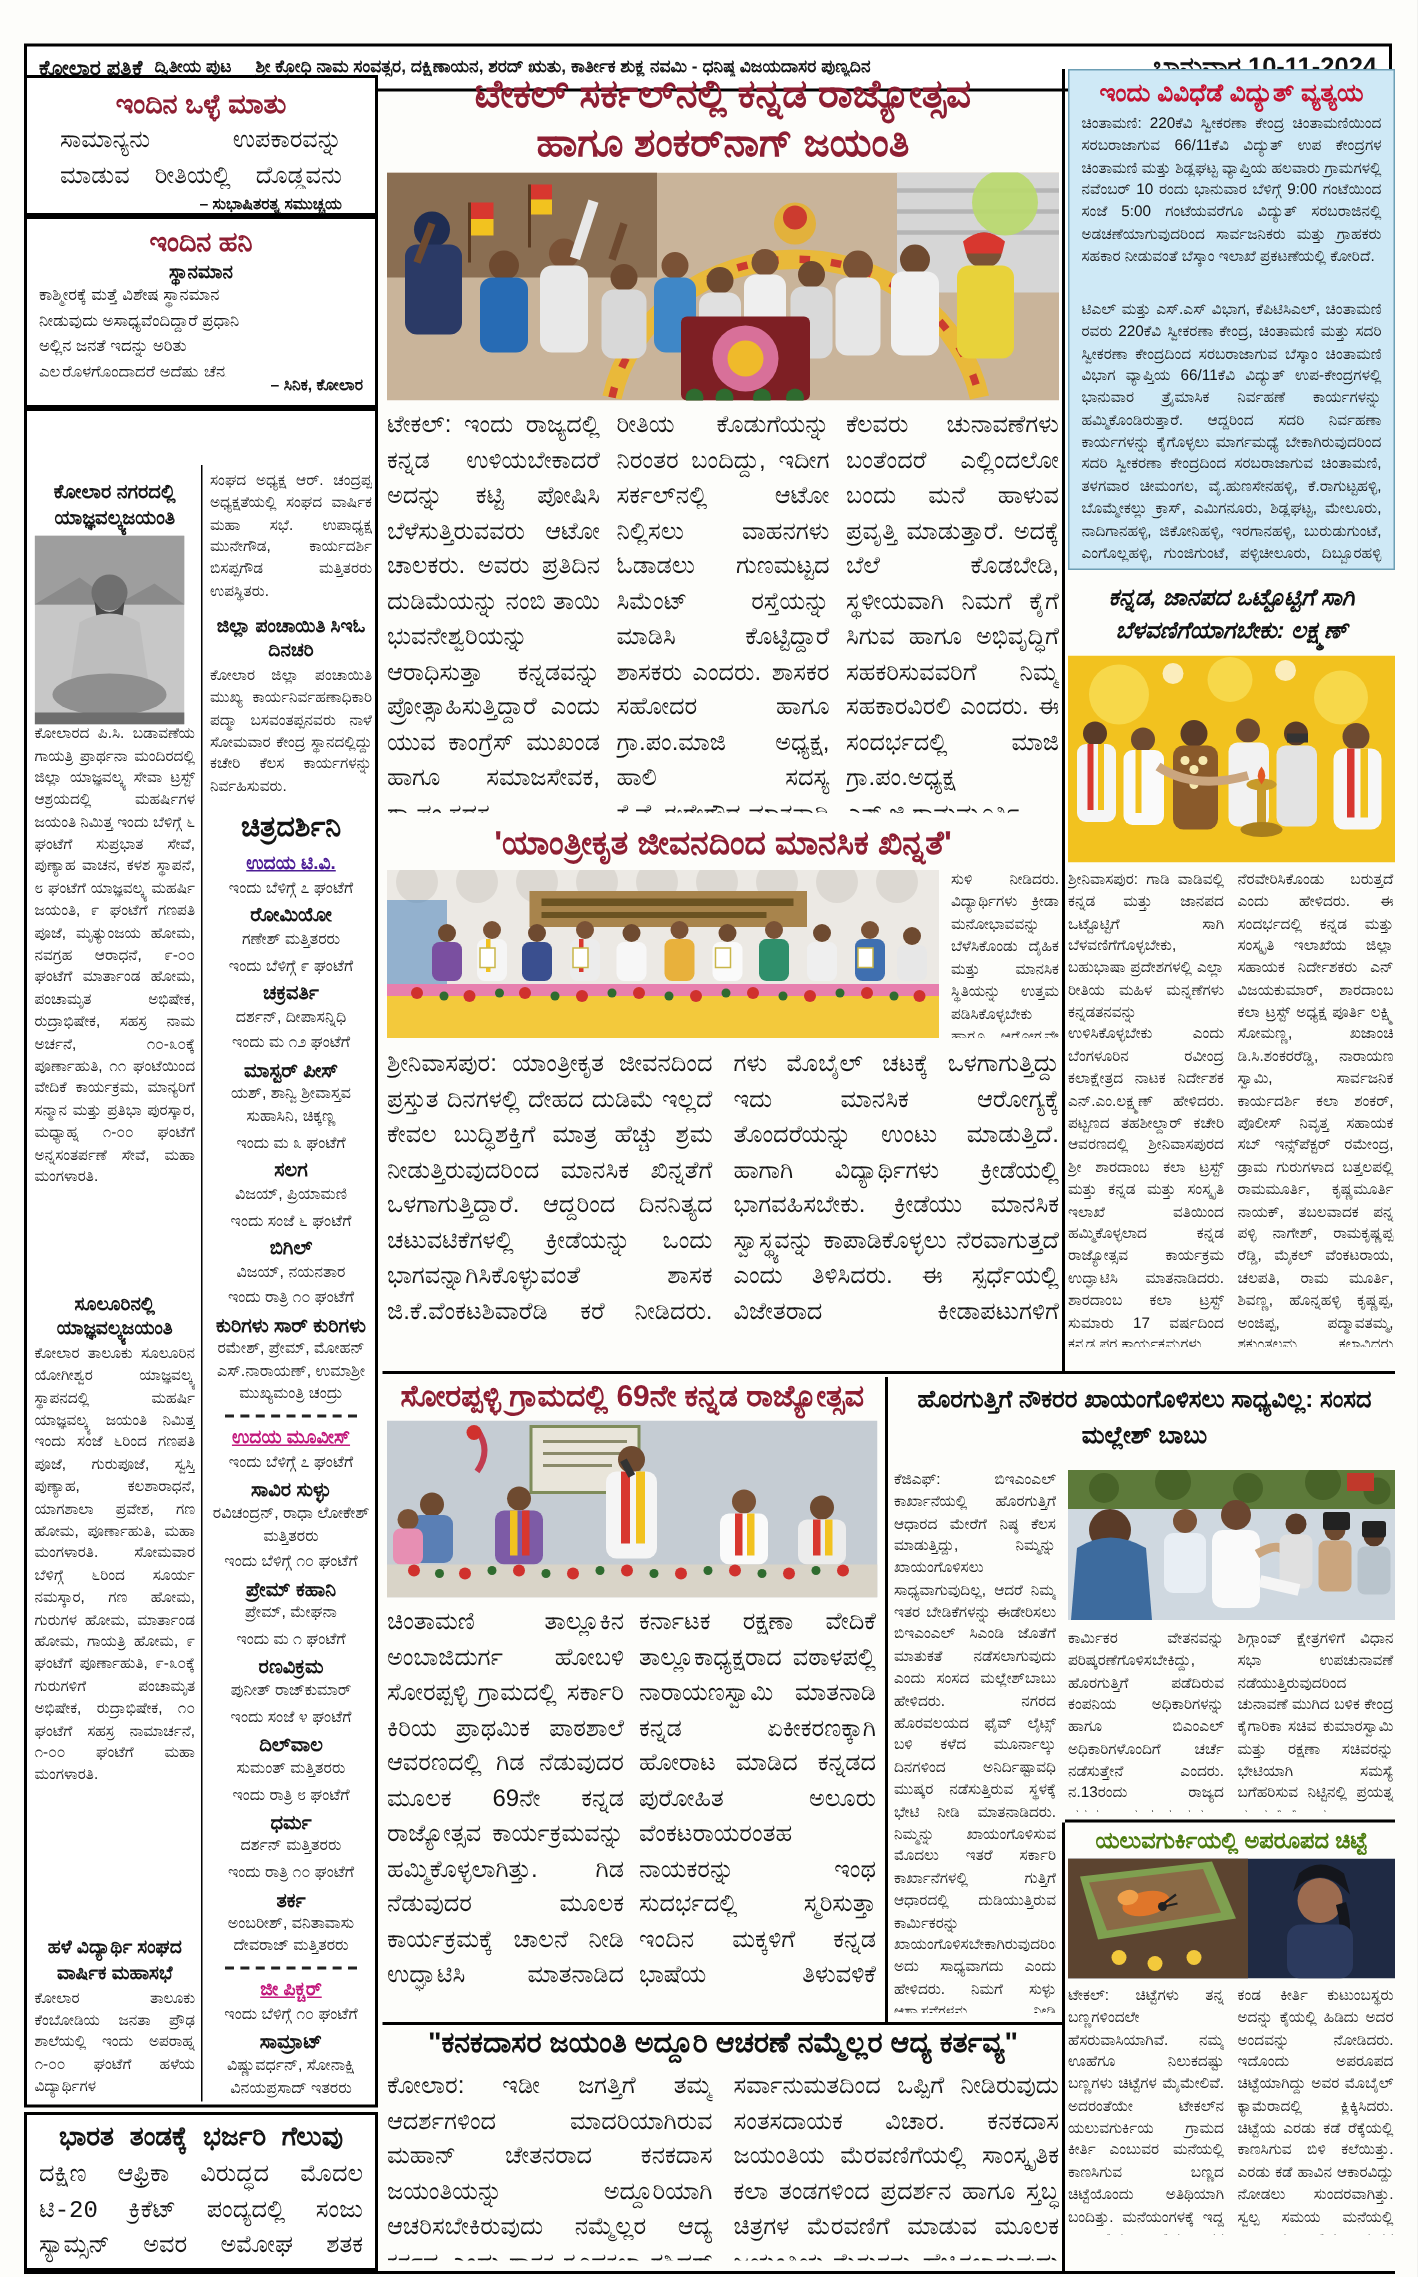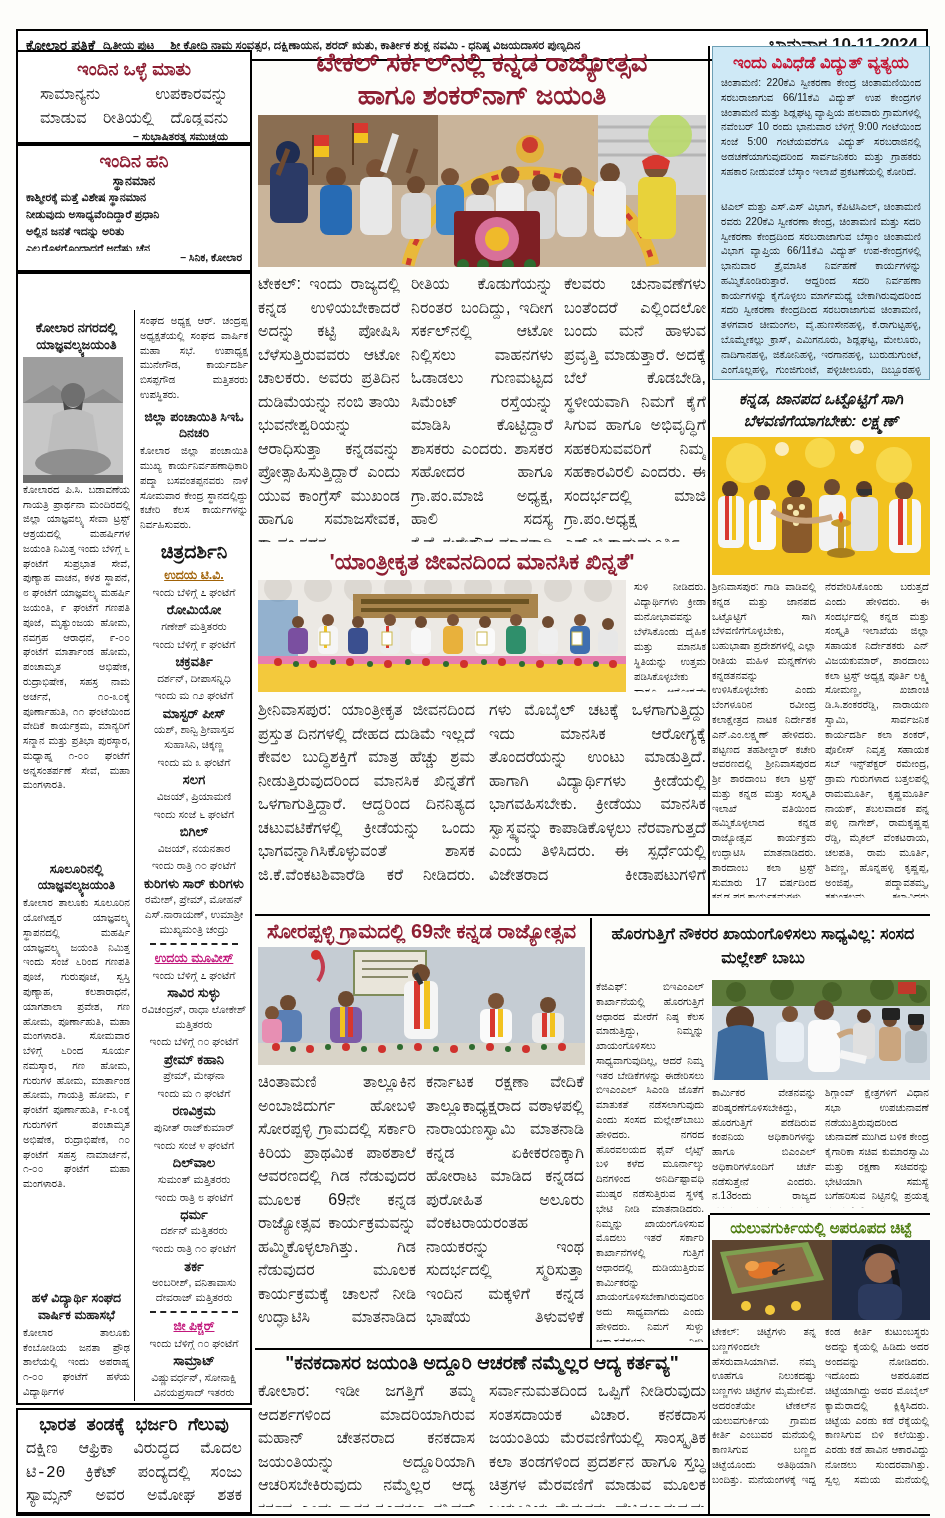--- a/index.html
+++ b/index.html
@@ -21,21 +21,21 @@
   .mh-line{font-size:11.5px;font-weight:bold;white-space:nowrap;overflow:hidden;margin:0 8px;}
   .mh-date{font-size:17px;font-weight:bold;white-space:nowrap;}
   .sec-title{font-size:18px;font-weight:bold;text-align:center;margin:4px 0 2px;}
   .poem{white-space:pre-line;font-size:11px;line-height:1.55;}
   .banner{background:#ffe400;border-top:3px solid #cf1111;border-bottom:3px solid #cf1111;
           color:#c00;font-size:22px;font-weight:bold;text-align:center;line-height:30px;height:30px;overflow:hidden;}
   .colflow{box-sizing:border-box;overflow:hidden;}
   .subhead{font-weight:bold;font-size:12.5px;text-align:center;margin:6px 0 3px;line-height:1.3;}
   .tv-title{font-weight:bold;font-size:19px;text-align:center;margin:8px 0 3px;}
   .tv-channel{font-weight:bold;font-size:12.5px;text-align:center;text-decoration:underline;margin:5px 0 2px;}
-  .ch-red{color:#a16207;}
+  .ch-red{color:#4c1d95;}
   .ch-pink{color:#c2187c;}
   .tv-time{font-size:10.6px;text-align:center;line-height:1.45;}
   .tv-movie{font-weight:bold;font-size:13px;text-align:center;line-height:1.35;margin-top:1px;}
   .tv-cast{font-size:10.6px;text-align:center;line-height:1.4;margin-bottom:3px;}
   .dashes{border-top:2px dashed #222;margin:6px 10px;}
   .hl1{font-size:26px;font-weight:bold;text-align:center;line-height:1.25;color:#8e1f33;}
   .hl2{font-size:22px;font-weight:bold;text-align:center;color:#8e1f33;}
   .hl3{font-size:20px;font-weight:bold;text-align:center;color:#8e1f33;}
   .hl4{font-size:19px;font-weight:bold;text-align:center;color:#111;}
   .hlB{font-size:15.5px;font-weight:bold;text-align:center;line-height:1.45;color:#111;font-style:italic;}
@@ -61,21 +61,21 @@
 
   <div class="abs box" style="left:16px;top:50px;width:236px;height:94px;padding:3px 22px;box-sizing:border-box;">
     <div class="sec-title maroon">ಇಂದಿನ ಒಳ್ಳೆ ಮಾತು</div>
     <div class="body-txt just" style="height:44px;">ಸಾಮಾನ್ಯನು ಉಪಕಾರವನ್ನು ಮಾಡುವ ರೀತಿಯಲ್ಲಿ ದೊಡ್ಡವನು ಉಪಕಾರವನ್ನು ಮಾಡಲು ಸಮರ್ಥನಲ್ಲ, ಬಾಯಾರಿಕೆಯನ್ನು ಬಾವಿಯು ಹೋಗಲಾಡಿಸಬಹುದೇ ಹೊರತು ಸಮುದ್ರವಲ್ಲ</div>
     <div class="attrib">– ಸುಭಾಷಿತರತ್ನ ಸಮುಚ್ಚಯ</div>
   </div>
 
   <div class="abs box" style="left:16px;top:144px;width:236px;height:128px;padding:3px 8px;box-sizing:border-box;">
     <div class="sec-title maroon" style="margin:2px 0;">ಇಂದಿನ ಹನಿ</div>
     <div class="center b" style="font-size:12.5px;">ಸ್ಥಾನಮಾನ</div>
-    <div class="poem" style="height:62px;overflow:hidden;font-weight:bold;">ಕಾಶ್ಮೀರಕ್ಕೆ ಮತ್ತೆ ವಿಶೇಷ ಸ್ಥಾನಮಾನ
+    <div class="poem" style="height:62px;overflow:hidden;">ಕಾಶ್ಮೀರಕ್ಕೆ ಮತ್ತೆ ವಿಶೇಷ ಸ್ಥಾನಮಾನ
 ನೀಡುವುದು ಅಸಾಧ್ಯವೆಂದಿದ್ದಾರೆ ಪ್ರಧಾನಿ
 ಅಲ್ಲಿನ ಜನತೆ ಇದನ್ನು ಅರಿತು
 ಎಲ್ಲರೊಳಗೊಂದಾದರೆ ಅದೆಷ್ಟು ಚೆನ್ನ</div>
     <div class="attrib" style="margin-top:0;">– ಸಿನಿಕ, ಕೋಲಾರ</div>
   </div>
 
   <div class="abs box" style="left:16px;top:272px;width:236px;height:1133px;box-sizing:border-box;">
 
     <div class="abs" style="left:116px;top:36px;width:0;height:1091px;border-left:1.5px solid #000;"></div>
 

